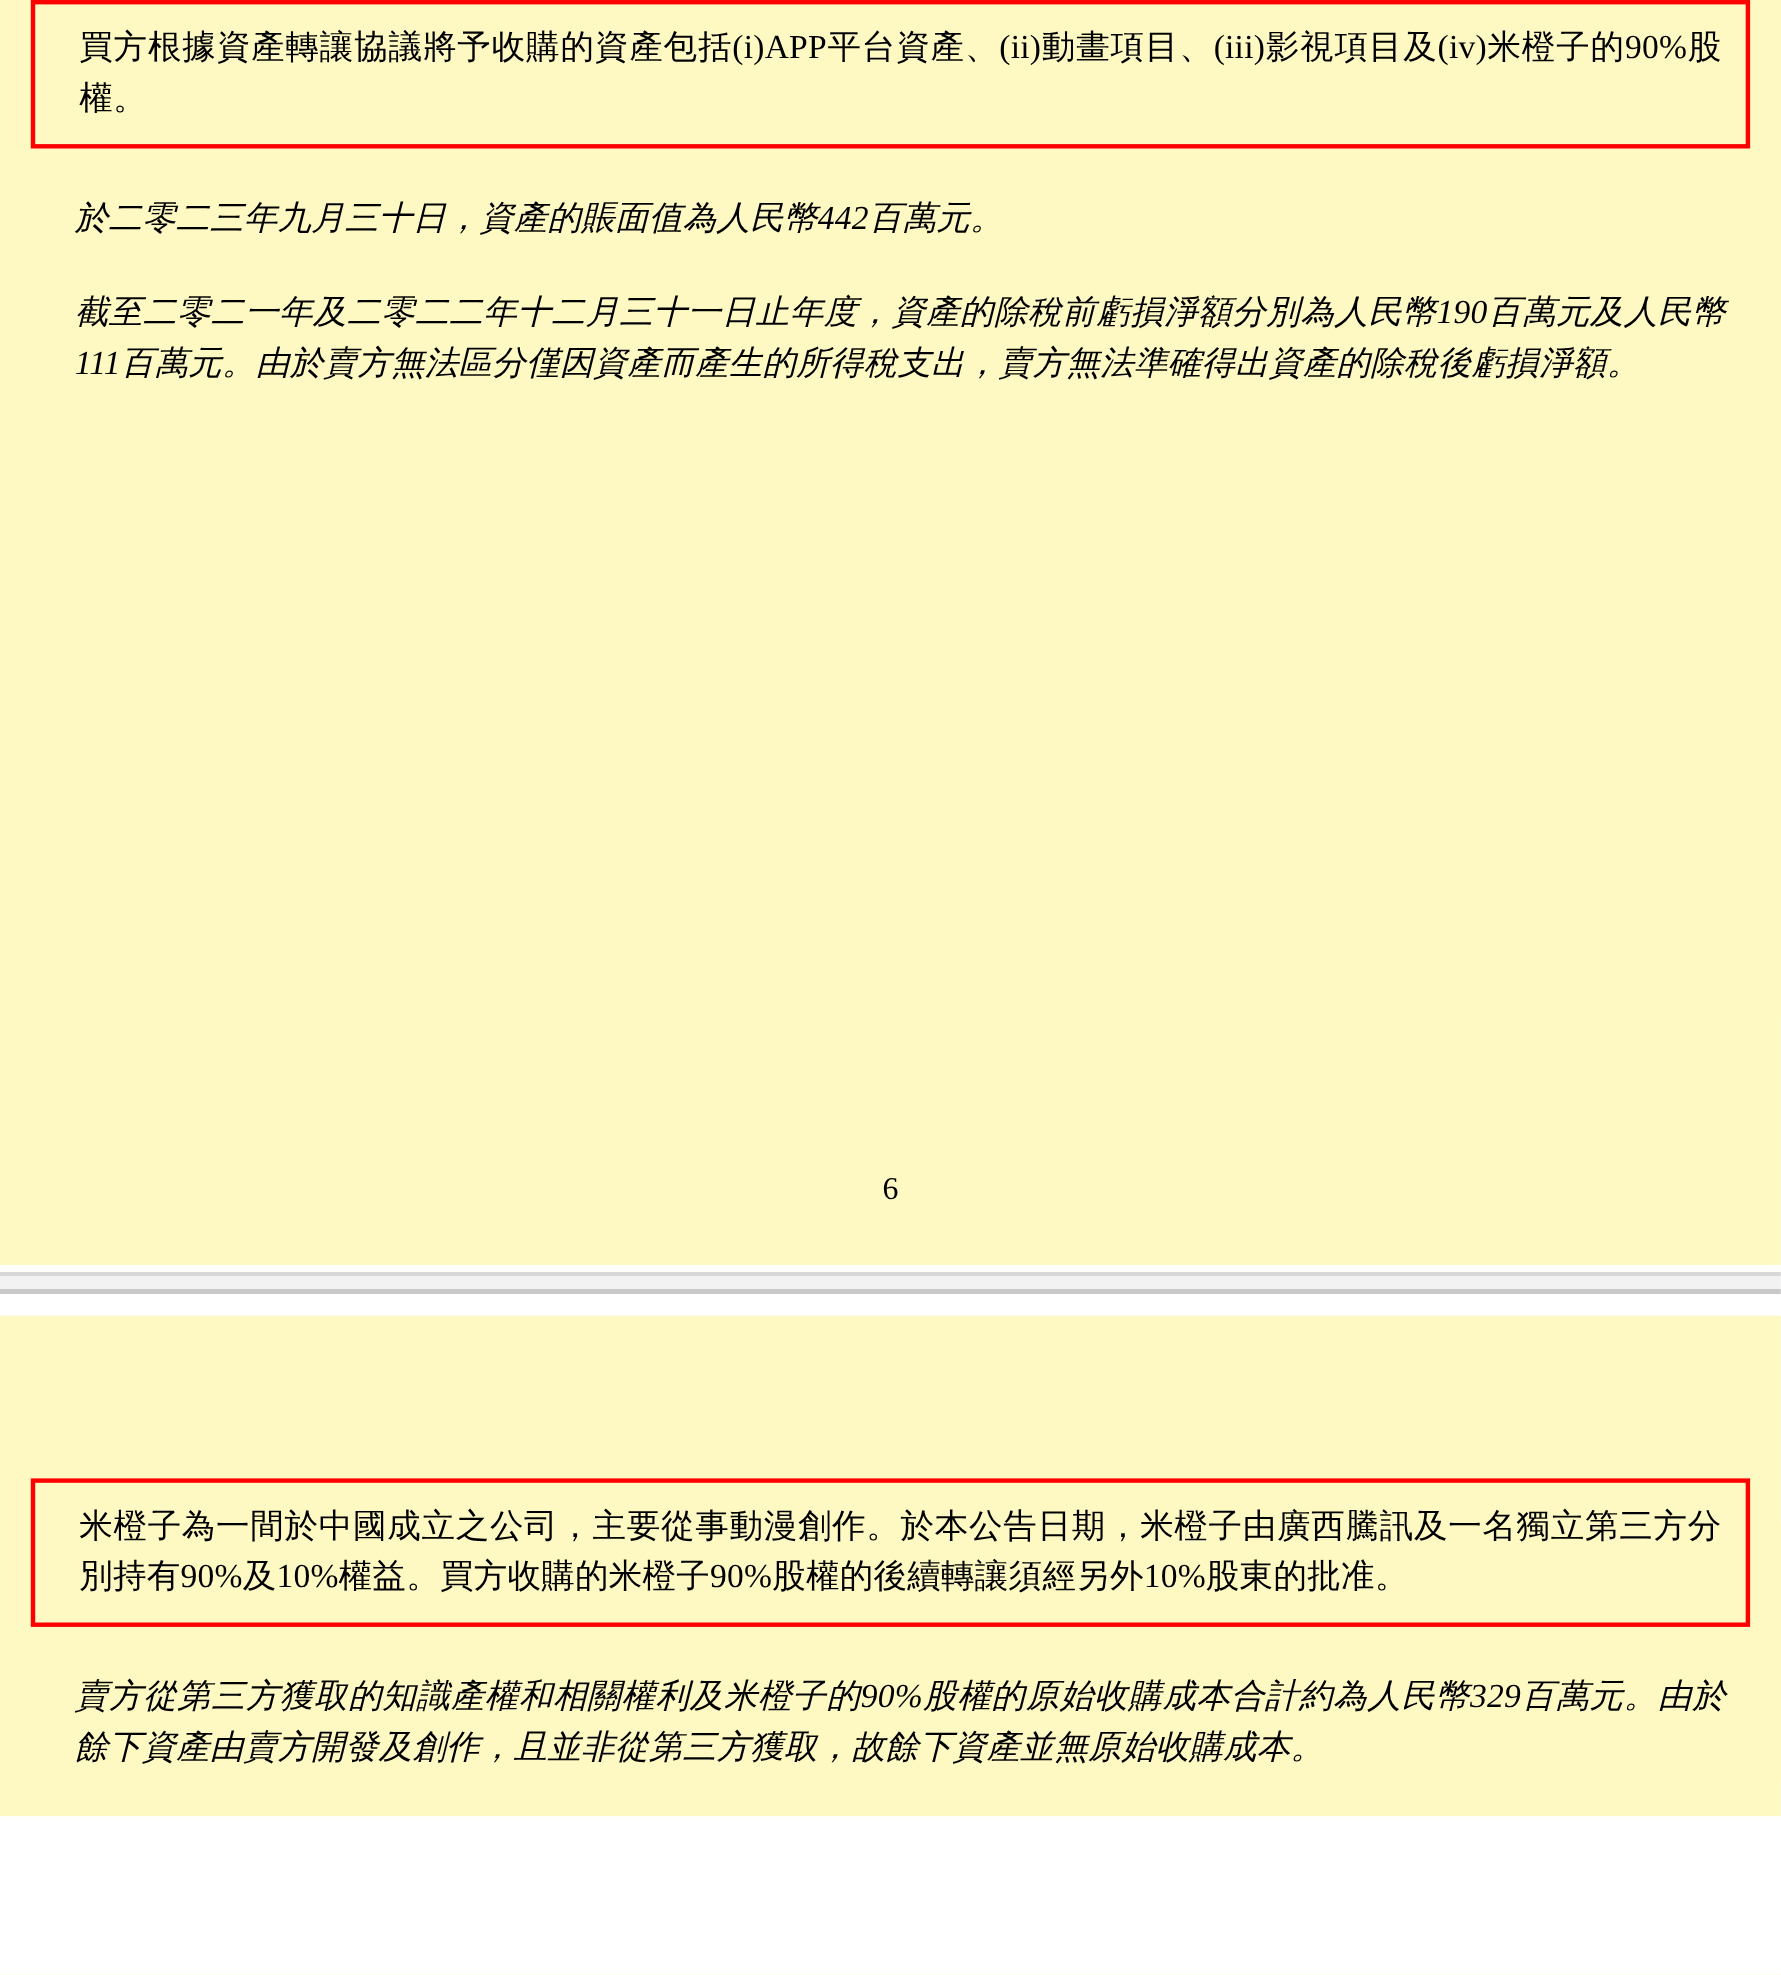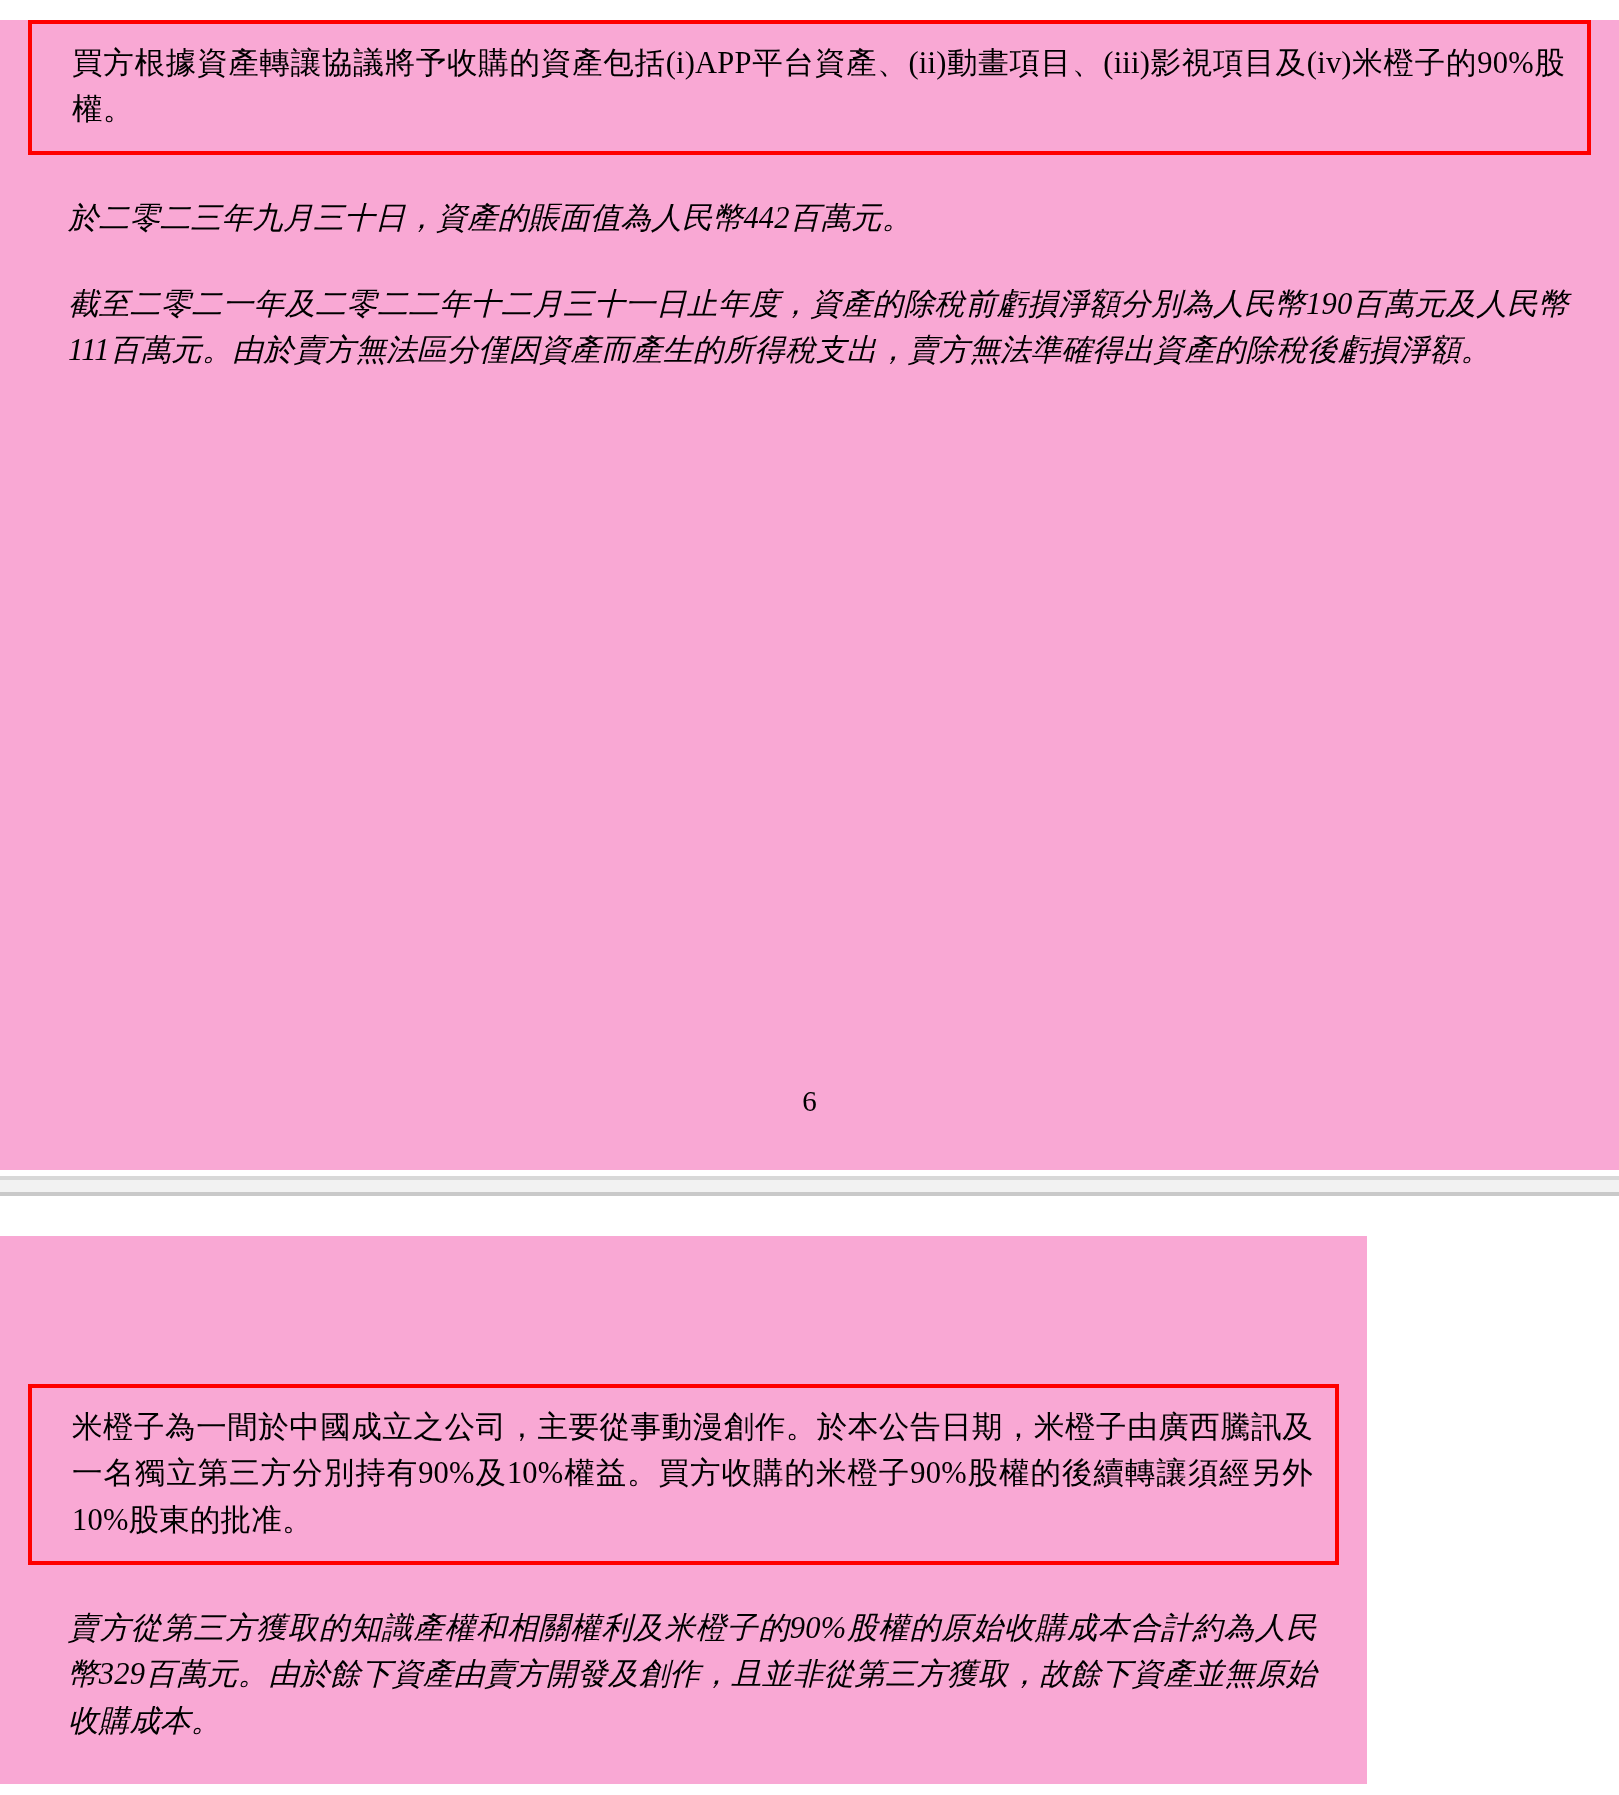--- a/index.html
+++ b/index.html
@@ -9,31 +9,30 @@
   }
   body {
     width: 1619px;
     min-height: 1795px;
     font-family: "Liberation Serif", "DejaVu Serif", serif;
     color: #000000;
     position: relative;
   }
   .page {
     position: relative;
-    background: #f9a8d4;
-    margin-top: 20px;
+    background: #fef9c3;
   }
   .page-one {
     width: 1619px;
     height: 1150px;
     box-sizing: border-box;
     padding: 0 28px;
   }
   .page-two {
-    width: 1367px;
+    width: 1619px;
     box-sizing: border-box;
     padding: 0 28px;
   }
 
   .para {
     font-size: 30.5px;
     line-height: 1.52;
     letter-spacing: 0.2px;
     text-align: justify;
     text-justify: inter-ideograph;

